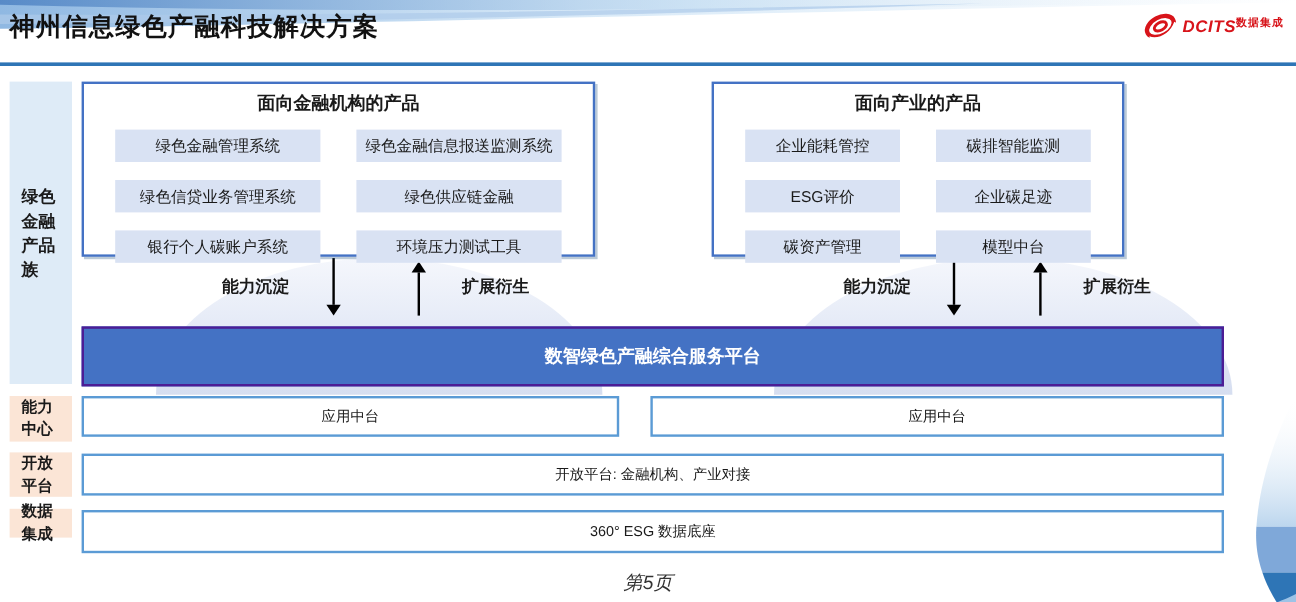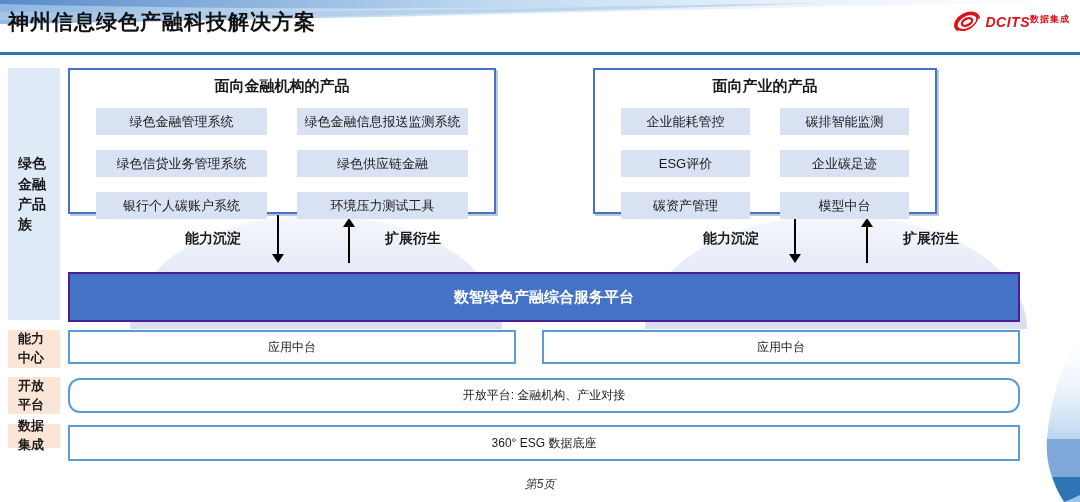--- a/index.html
+++ b/index.html
@@ -80,27 +80,27 @@
     color:#fff; font-weight:800; font-size:15px;
   }
 
   
   .rowbox {
     position:absolute; background:#fff; border:2px solid #5B9BD5; box-sizing:border-box; z-index:3;
     display:flex; align-items:center; justify-content:center; font-size:12px; color:#1a1a1a;
   }
   .row-app   { left:68px;  top:330px; width:448px; height:34px; }
   .row-model { left:542px; top:330px; width:478px; height:34px; }
-  .row-open  { left:68px;  top:378px; width:952px; height:35px;border-radius:12px; }
+  .row-open  { left:68px;  top:378px; width:952px; height:35px; }
   .row-data  { left:68px;  top:425px; width:952px; height:36px; }
 
   
   .page-num {
     position:absolute; left:0; right:0; top:476px; text-align:center;
-    font-size:12px; font-style:italic; color:#333;
+    font-size:16px; font-style:italic; color:#333;
   }
   .corner-swoosh { position:absolute; right:0; bottom:0; pointer-events:none; }
 </style>
 </head>
 <body>
 
 <div class="slide">
 
   <svg class="top-swoosh" width="1080" height="26" viewBox="0 0 1080 26">
     <defs>

